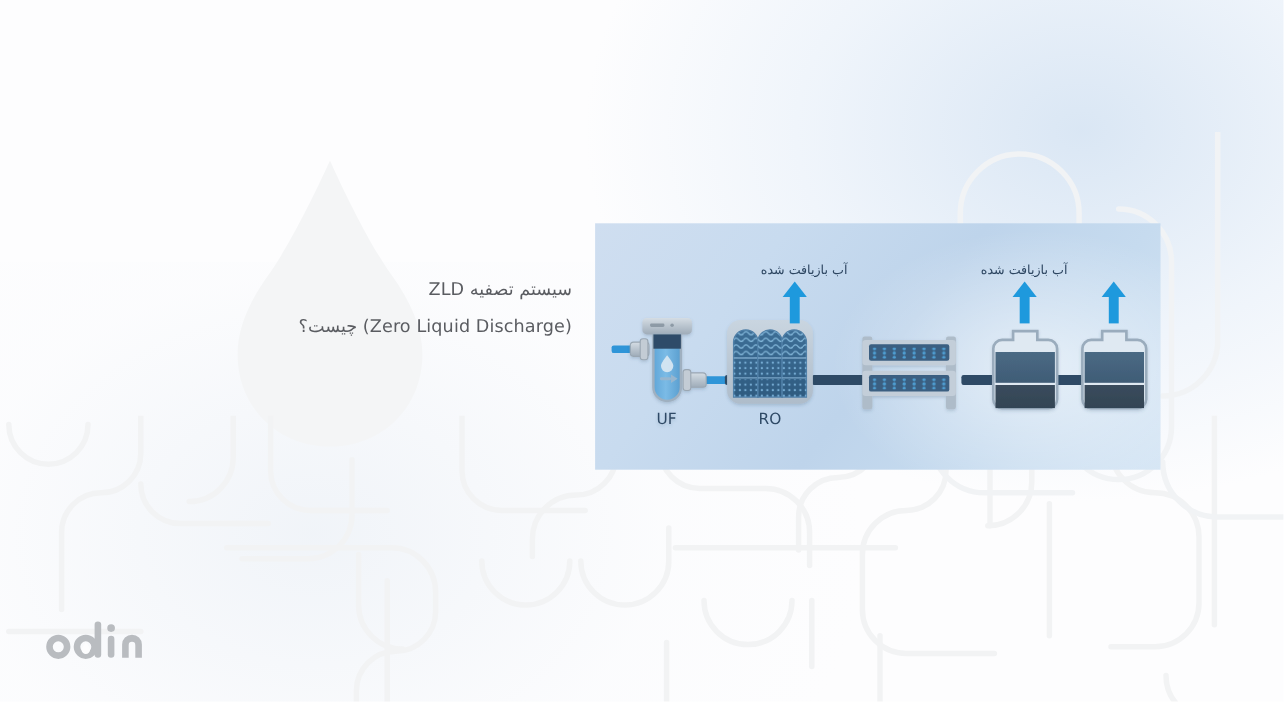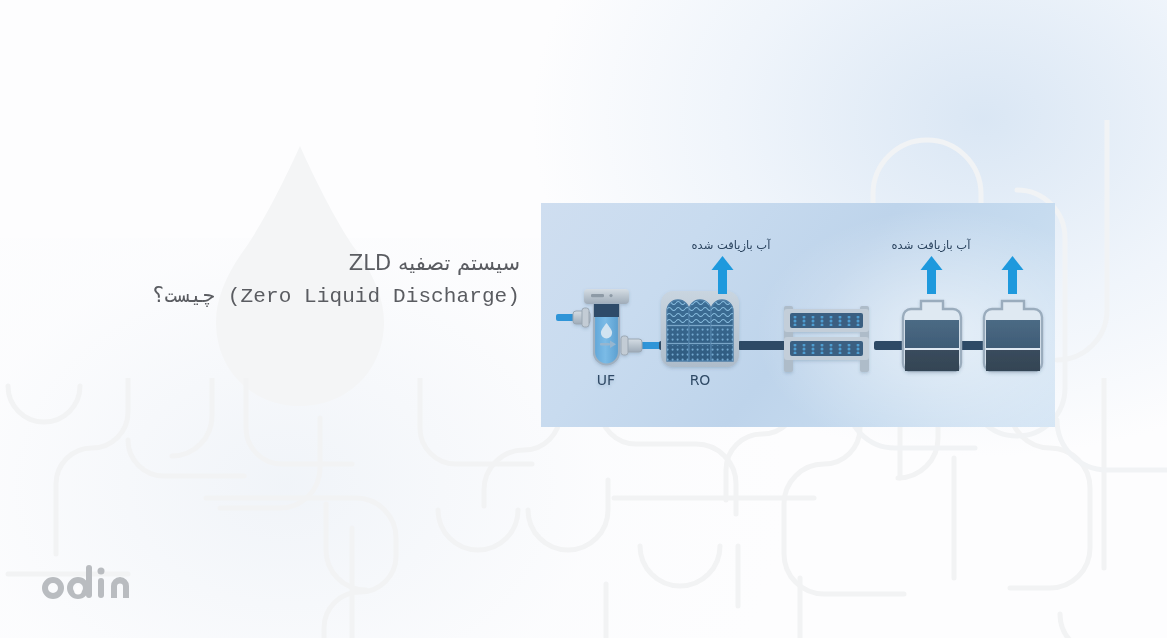--- a/index.html
+++ b/index.html
@@ -62,27 +62,27 @@
   }
 
   
   .headline{
     position:absolute;
     left:40px;top:246px;
     width:480px;
     text-align:right;
     direction:rtl;
     color:#5a5c61;
-    font-size:21px;
+    font-size:16px;
     line-height:34px;
     font-weight:400;
     letter-spacing:.1px;
     white-space:nowrap;
   }
-  .headline .l2{display:block;font-family:Liberation Mono, monospace;}
+  .headline .l2{display:block;}
 
   
   #panel{
     position:absolute;
     left:541px;top:203px;
     width:514px;height:224px;
     background:
       radial-gradient(ellipse 300px 200px at 78% 58%, rgba(255,255,255,.55) 0%, rgba(255,255,255,0) 62%),
       linear-gradient(128deg,#cfdef0 0%,#c8dbef 26%,#bed4eb 52%,#c6dbef 74%,#d6e6f5 100%);
     overflow:hidden;

